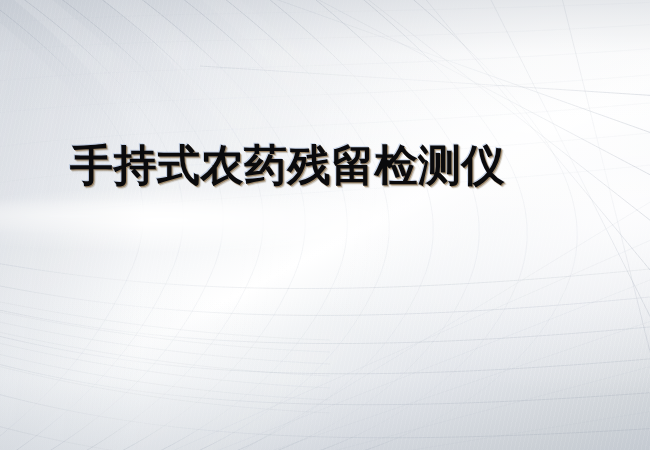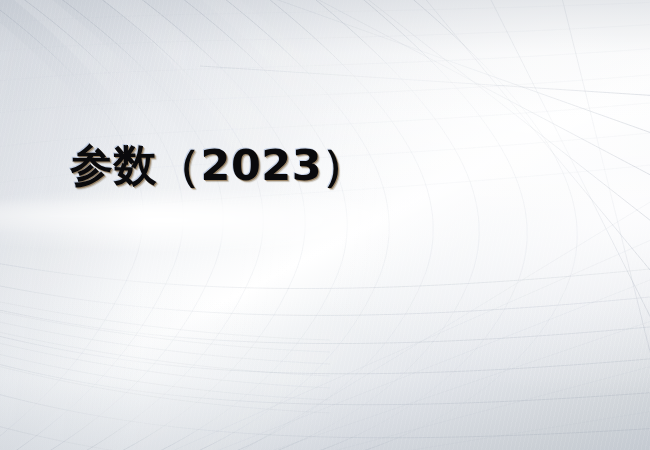--- a/index.html
+++ b/index.html
@@ -192,16 +192,16 @@
     </svg>
   </div>
 
   <div class="bg-layer bg-streak"></div>
 
   <div class="bg-layer bg-grain"></div>
 
   <div class="bg-layer bg-vignette"></div>
 
   <div class="title-block">
-    <div class="title-line">参数（2023）</div>
+    <div class="title-line">手持式农药残留检测仪</div>
   </div>
 
 </div>
 
 </body></html>

